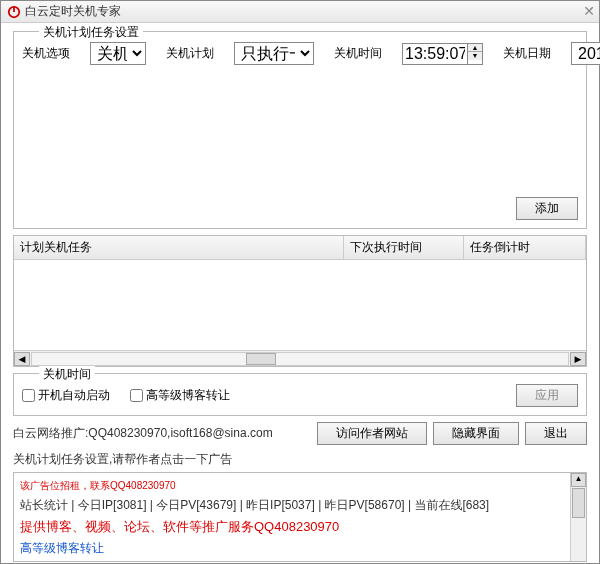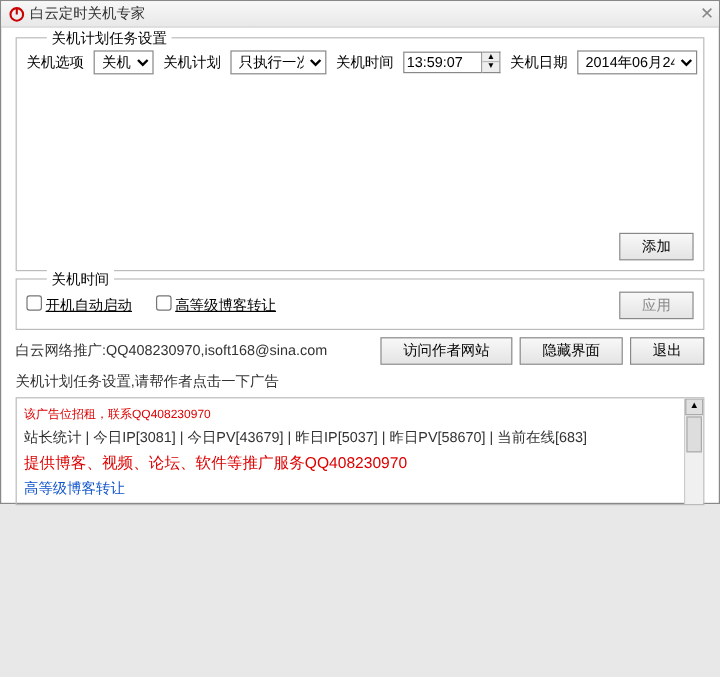--- a/index.html
+++ b/index.html
@@ -1,27 +1,27 @@
 <!DOCTYPE html>
 <html><head>
   <meta charset="utf-8">
   <style>
     * { box-sizing: border-box; margin: 0; padding: 0; }
     body { font-family: "Microsoft YaHei", SimSun, sans-serif; font-size: 12px; background: #e8e8e8; width: 600px; height: 564px; overflow: hidden; }
-    .window { background: #fff; border: 1px solid #888; width: 600px; height: 420px; }
+    .window { background: #fff; border: 1px solid #888; width: 600px; height: 564px; }
     .titlebar { height: 22px; background: linear-gradient(#f8f8f8,#e8e8e8); border-bottom: 1px solid #ccc; display: flex; align-items: center; padding: 0 6px; position: relative; }
     .titlebar .icon { width: 14px; height: 14px; margin-right: 4px; }
     .titlebar .title { flex: 1; font-size: 12px; color: #333; }
     .titlebar .close { position: absolute; right: 4px; top: 2px; font-size: 14px; color: #888; }
     .content { padding: 8px 12px; }
     .groupbox { border: 1px solid #bbb; padding: 10px 8px 8px; margin-bottom: 6px; position: relative; }
     .groupbox .legend { position: absolute; top: -8px; left: 25px; background: #fff; padding: 0 4px; font-size: 12px; }
-    .row { display: flex; align-items: center; gap: 8px; margin-bottom: 8px; }
+    .row { display: flex; align-items: center; gap: 20px; margin-bottom: 8px; }
     .row label { white-space: nowrap; }
-    select, input[type=text] { font-size: 12px; border: 1px solid #888; background: #fff; padding: 1px 2px; font-family: inherit; }
+    select, input[type=text] { font-size: 16px; border: 1px solid #888; background: #fff; padding: 1px 2px; font-family: inherit; }
     .sel-option { width: 56px; }
     .sel-plan { width: 80px; }
     .time-input { width: 66px; }
     .date-sel { width: 100px; }
     .spinner-wrap { display: flex; align-items: stretch; }
     .spinner { display: flex; flex-direction: column; border: 1px solid #888; border-left: none; }
     .spinner div { width: 14px; height: 8px; font-size: 7px; text-align: center; line-height: 7px; background: #eee; border-bottom: 1px solid #aaa; }
     .spinner div:last-child { border-bottom: none; }
     .empty-area { height: 120px; }
     .btn { background: linear-gradient(#f8f8f8,#e4e4e4); border: 1px solid #888; padding: 2px 18px; font-size: 12px; font-family: inherit; cursor: pointer; }
@@ -29,21 +29,21 @@
     .table-wrap { border: 1px solid #bbb; margin-bottom: 6px; }
     .table-header { display: flex; background: linear-gradient(#f8f8f8,#e8e8e8); border-bottom: 1px solid #ccc; }
     .table-header div { padding: 3px 6px; border-right: 1px solid #ccc; font-size: 12px; }
     .th1 { width: 330px; } .th2 { width: 120px; } .th3 { flex: 1; }
     .table-body { height: 90px; background: #fff; }
     .hscroll { height: 16px; background: #f0f0f0; border-top: 1px solid #ccc; position: relative; display:flex; align-items:center; }
     .hscroll .arrow { width: 16px; height: 14px; background: #e0e0e0; border: 1px solid #aaa; text-align:center; font-size:9px; line-height:12px;}
     .hscroll .track { flex:1; height:14px; margin:0 1px; background:#f4f4f4; border:1px solid #ccc; position:relative;}
     .hscroll .thumb { position:absolute; left:40%; width:30px; height:12px; background:#ddd; border:1px solid #aaa;}
     .launch-group .row { margin-bottom: 0; gap: 20px; align-items:center; }
-    .cb-wrap { display:flex; align-items:flex-start; gap:3px;text-decoration:underline; }
+    .cb-wrap { display:flex; align-items:center; gap:3px; }
     input[type=checkbox]{ width:13px; height:13px; }
     .info-row { display: flex; align-items: center; gap: 6px; margin: 6px 0; }
     .info-row .left-text { flex: 1; font-size: 12px; color: #333; }
     .ad-box { border: 1px solid #bbb; padding: 6px; height: 90px; overflow: hidden; position: relative; }
     .ad-line1 { color: #d00; font-size: 10px; margin-bottom: 4px; }
     .ad-line2 { color: #333; font-size: 12px; margin-bottom: 4px; }
     .ad-line3 { color: #d00; font-size: 13px; margin-bottom: 4px; }
     .ad-line4 { color: #15c; font-size: 12px; }
     .vscroll { position:absolute; right:0; top:0; bottom:0; width:16px; background:#f0f0f0; border-left:1px solid #ccc;}
     .vscroll .va { height:14px; background:#e0e0e0; border:1px solid #aaa; font-size:8px; text-align:center;}
@@ -82,20 +82,35 @@
         </div>
         <label>关机日期</label>
         <select class="date-sel"><option>2014年06月24日</option></select>
       </div>
       <div class="empty-area"></div>
       <div class="btn-row-right">
         <button class="btn">添加</button>
       </div>
     </div>
 
+    <div class="table-wrap">
+      <div class="table-header">
+        <div class="th1">计划关机任务</div>
+        <div class="th2">下次执行时间</div>
+        <div class="th3">任务倒计时</div>
+      </div>
+      <div class="table-body"></div>
+      <div class="hscroll">
+        <div class="arrow">◀</div>
+        <div class="track">
+            <div class="thumb"></div>
+          </div>
+        <div class="arrow">▶</div>
+      </div>
+    </div>
 
     <div class="groupbox launch-group">
       <span class="legend">关机时间</span>
       <div class="row">
         <div class="cb-wrap">
           <input type="checkbox" style="">
           <span>开机自动启动</span>
         </div>
         <div class="cb-wrap">
           <input type="checkbox" style="">

